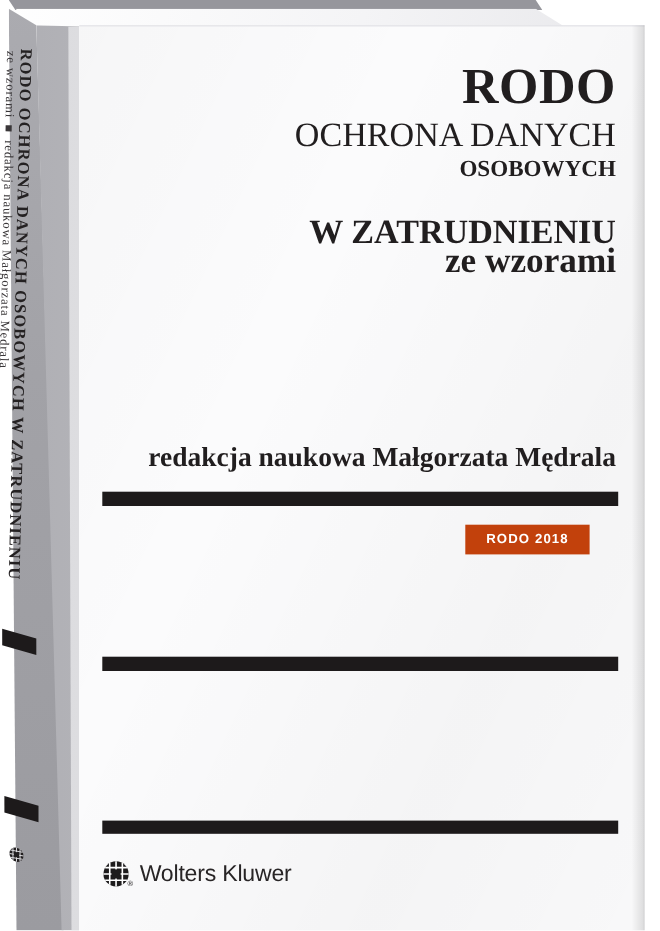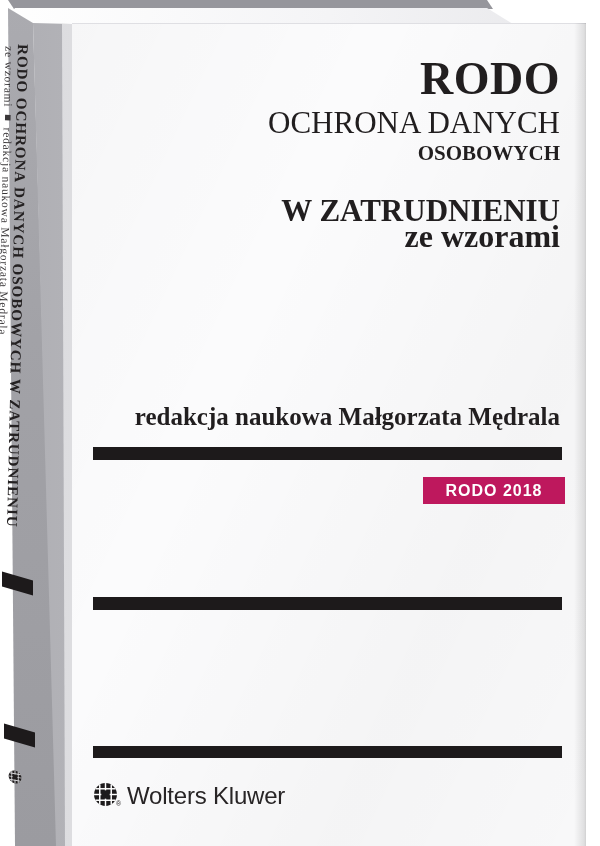--- a/index.html
+++ b/index.html
@@ -53,33 +53,33 @@
   .title-line1  {top:107px; font-size:31px; font-weight:400;}
   .title-line2  {top:143px; font-size:21px; font-weight:700;}
   .title-line3  {top:180px; font-size:31px; font-weight:700;margin-top:15px;}
   .subtitle     {top:220px; font-size:32px; font-weight:700;}
   .editor-line  {top:404px; font-size:25px; font-weight:700;}
   .bar{left:93px;width:469px;height:13px;background:#1d1a1b;}
   .bar-a{top:447px;}
   .bar-b{top:597px;}
   .bar-c{top:746px;height:12px;}
   .badge{
-    left:423px;top:477px;width:142px;height:27px;
-    background:#be185d;color:#ffffff;
+    left:423px;top:477px;width:113px;height:27px;
+    background:#c2410c;color:#ffffff;
     font-family:"Liberation Sans", sans-serif;
-    font-size:16px;font-weight:700;letter-spacing:1px;
+    font-size:12px;font-weight:700;letter-spacing:1px;
     text-align:center;line-height:27px;white-space:nowrap;
   }
   
   .pub-icon{left:93px;top:782px;width:25px;height:25px;}
   .pub-reg{left:116px;top:800px;font-family:"Liberation Sans",sans-serif;font-size:7px;color:#2a2728;}
   .pub-name{
     left:127px;top:784px;color:#282526;
     font-family:"Liberation Sans", sans-serif;
-    font-size:24px;font-weight:400;letter-spacing:-0.2px;white-space:nowrap;line-height:1;
+    font-size:21px;font-weight:400;letter-spacing:-0.2px;white-space:nowrap;line-height:1;
   }
   
   .spine-text{
     writing-mode:vertical-rl;white-space:nowrap;line-height:1;
     transform:rotate(1.3deg);transform-origin:top left;
   }
   .spine-title{
     left:15px;top:44px;font-size:15px;font-weight:700;
     letter-spacing:1px;color:#242122;
   }

